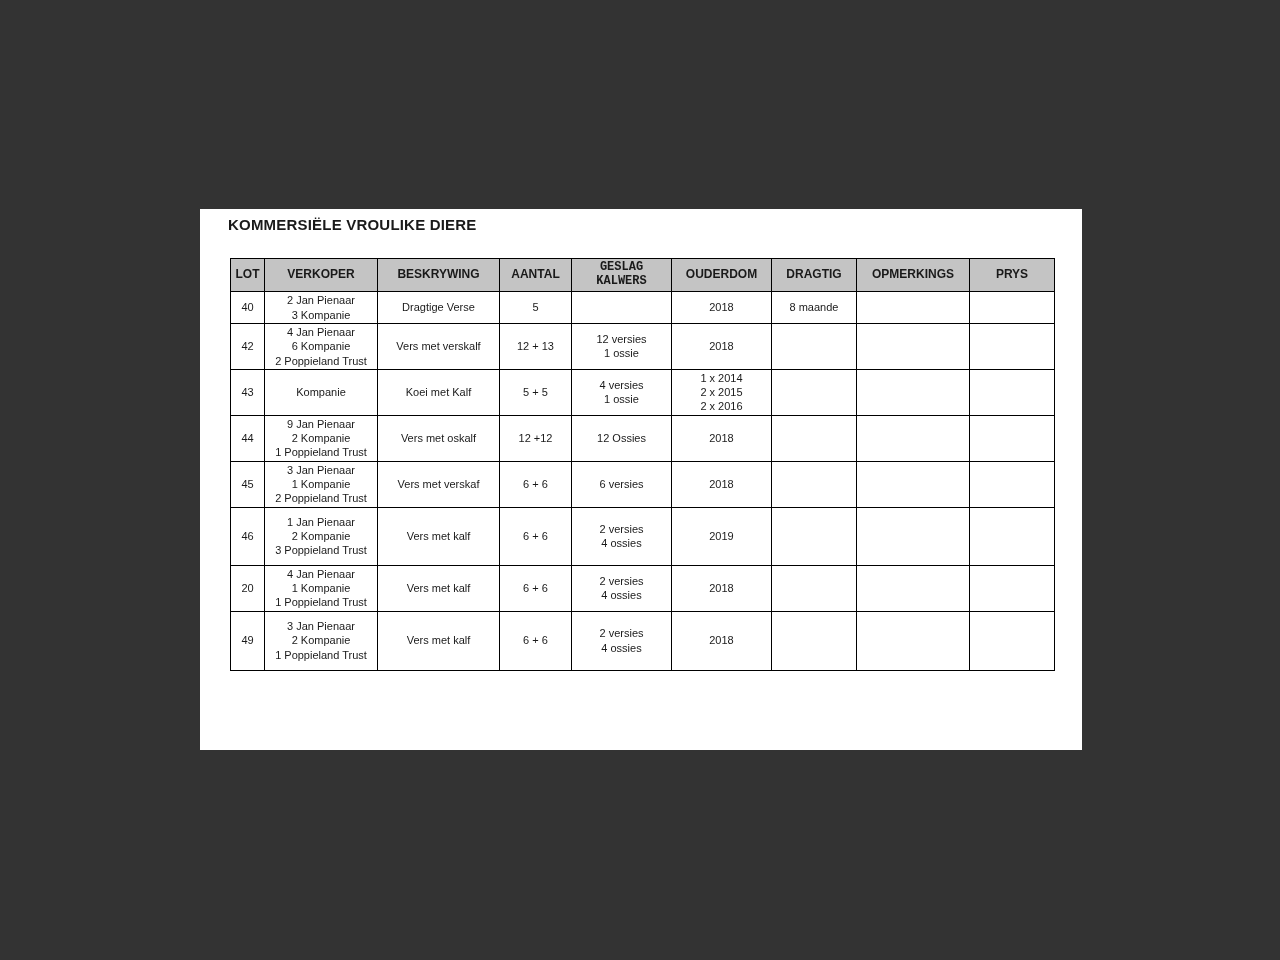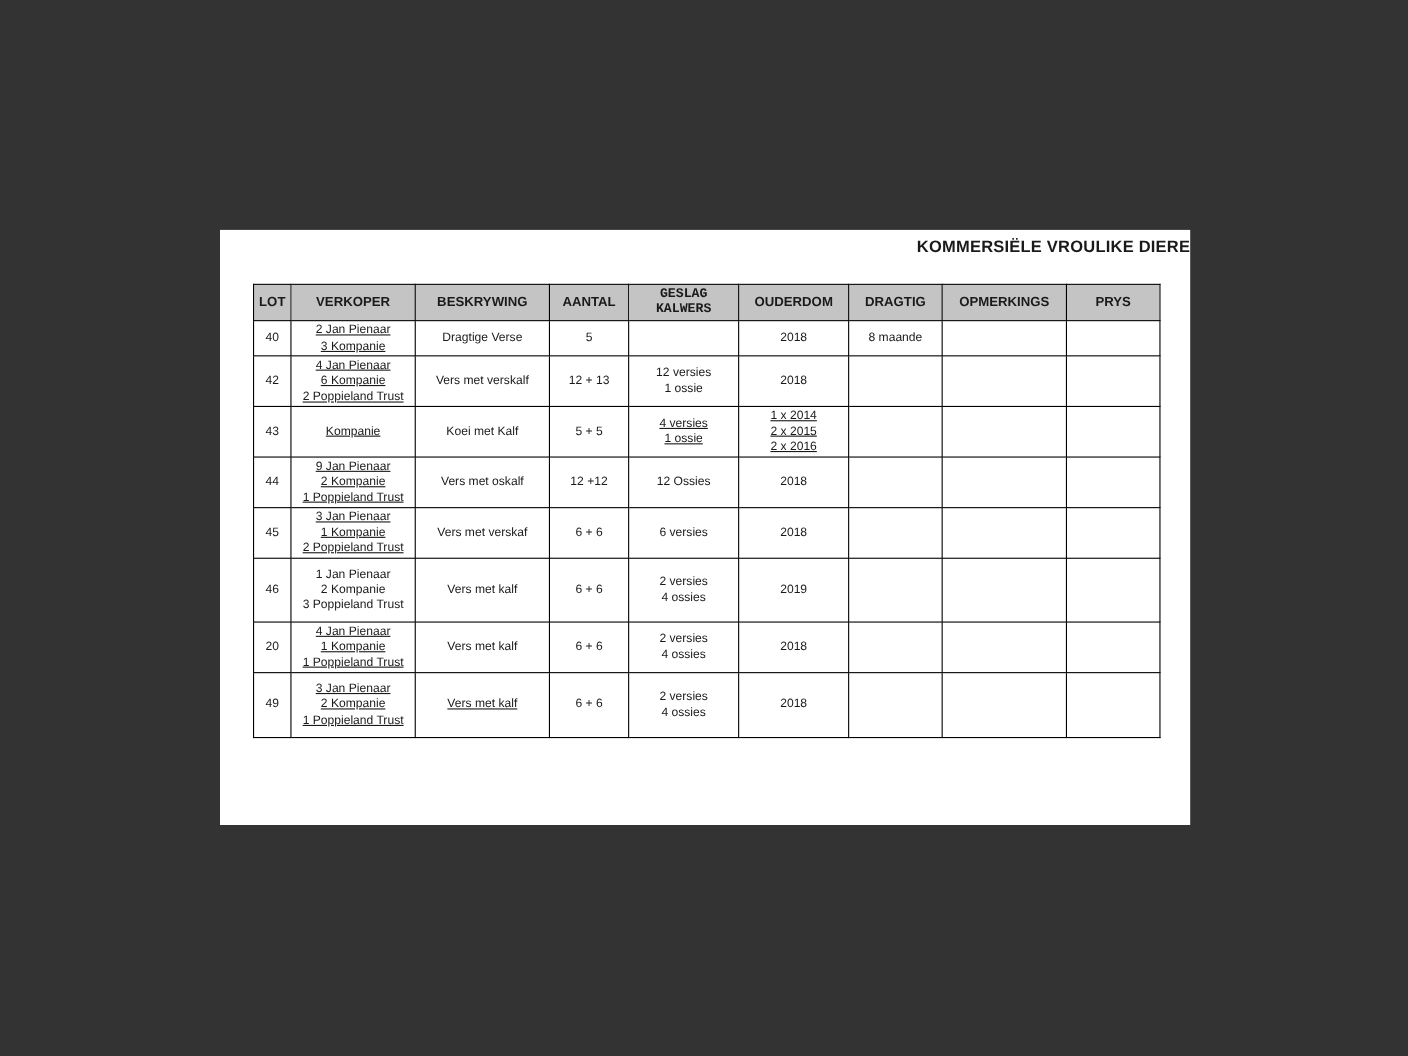--- a/index.html
+++ b/index.html
@@ -15,25 +15,26 @@
     position: absolute;
     left: 200px;
     top: 209px;
     width: 882px;
     height: 541px;
     background: #ffffff;
   }
   .doc-title {
     margin: 0;
     padding-top: 7px;
-    text-align: right;
+    text-align: left;
     font-size: 15px;
     font-weight: 700;
     color: #1a1a1a;
     letter-spacing: 0.2px;
+    padding-left: 28px;
   }
   table.livestock {
     border-collapse: collapse;
     table-layout: fixed;
     width: 824px;
     margin: 25px 0 0 30px;
     font-size: 11px;
     color: #1a1a1a;
   }
   table.livestock th,
@@ -63,21 +64,20 @@
     right: -1px;
     top: -9px;
     height: 9px;
     background: #c4c4c4;
     border: 1px solid #000000;
     border-bottom: none;
   }
   td.v-top {
     vertical-align: top;
     padding-top: 2px;
-    text-decoration: underline;
   }
 </style>
 </head>
 <body>
 
 <div class="document">
   <h1 class="doc-title">KOMMERSIËLE VROULIKE DIERE</h1>
 
   <table class="livestock">
     <colgroup>

